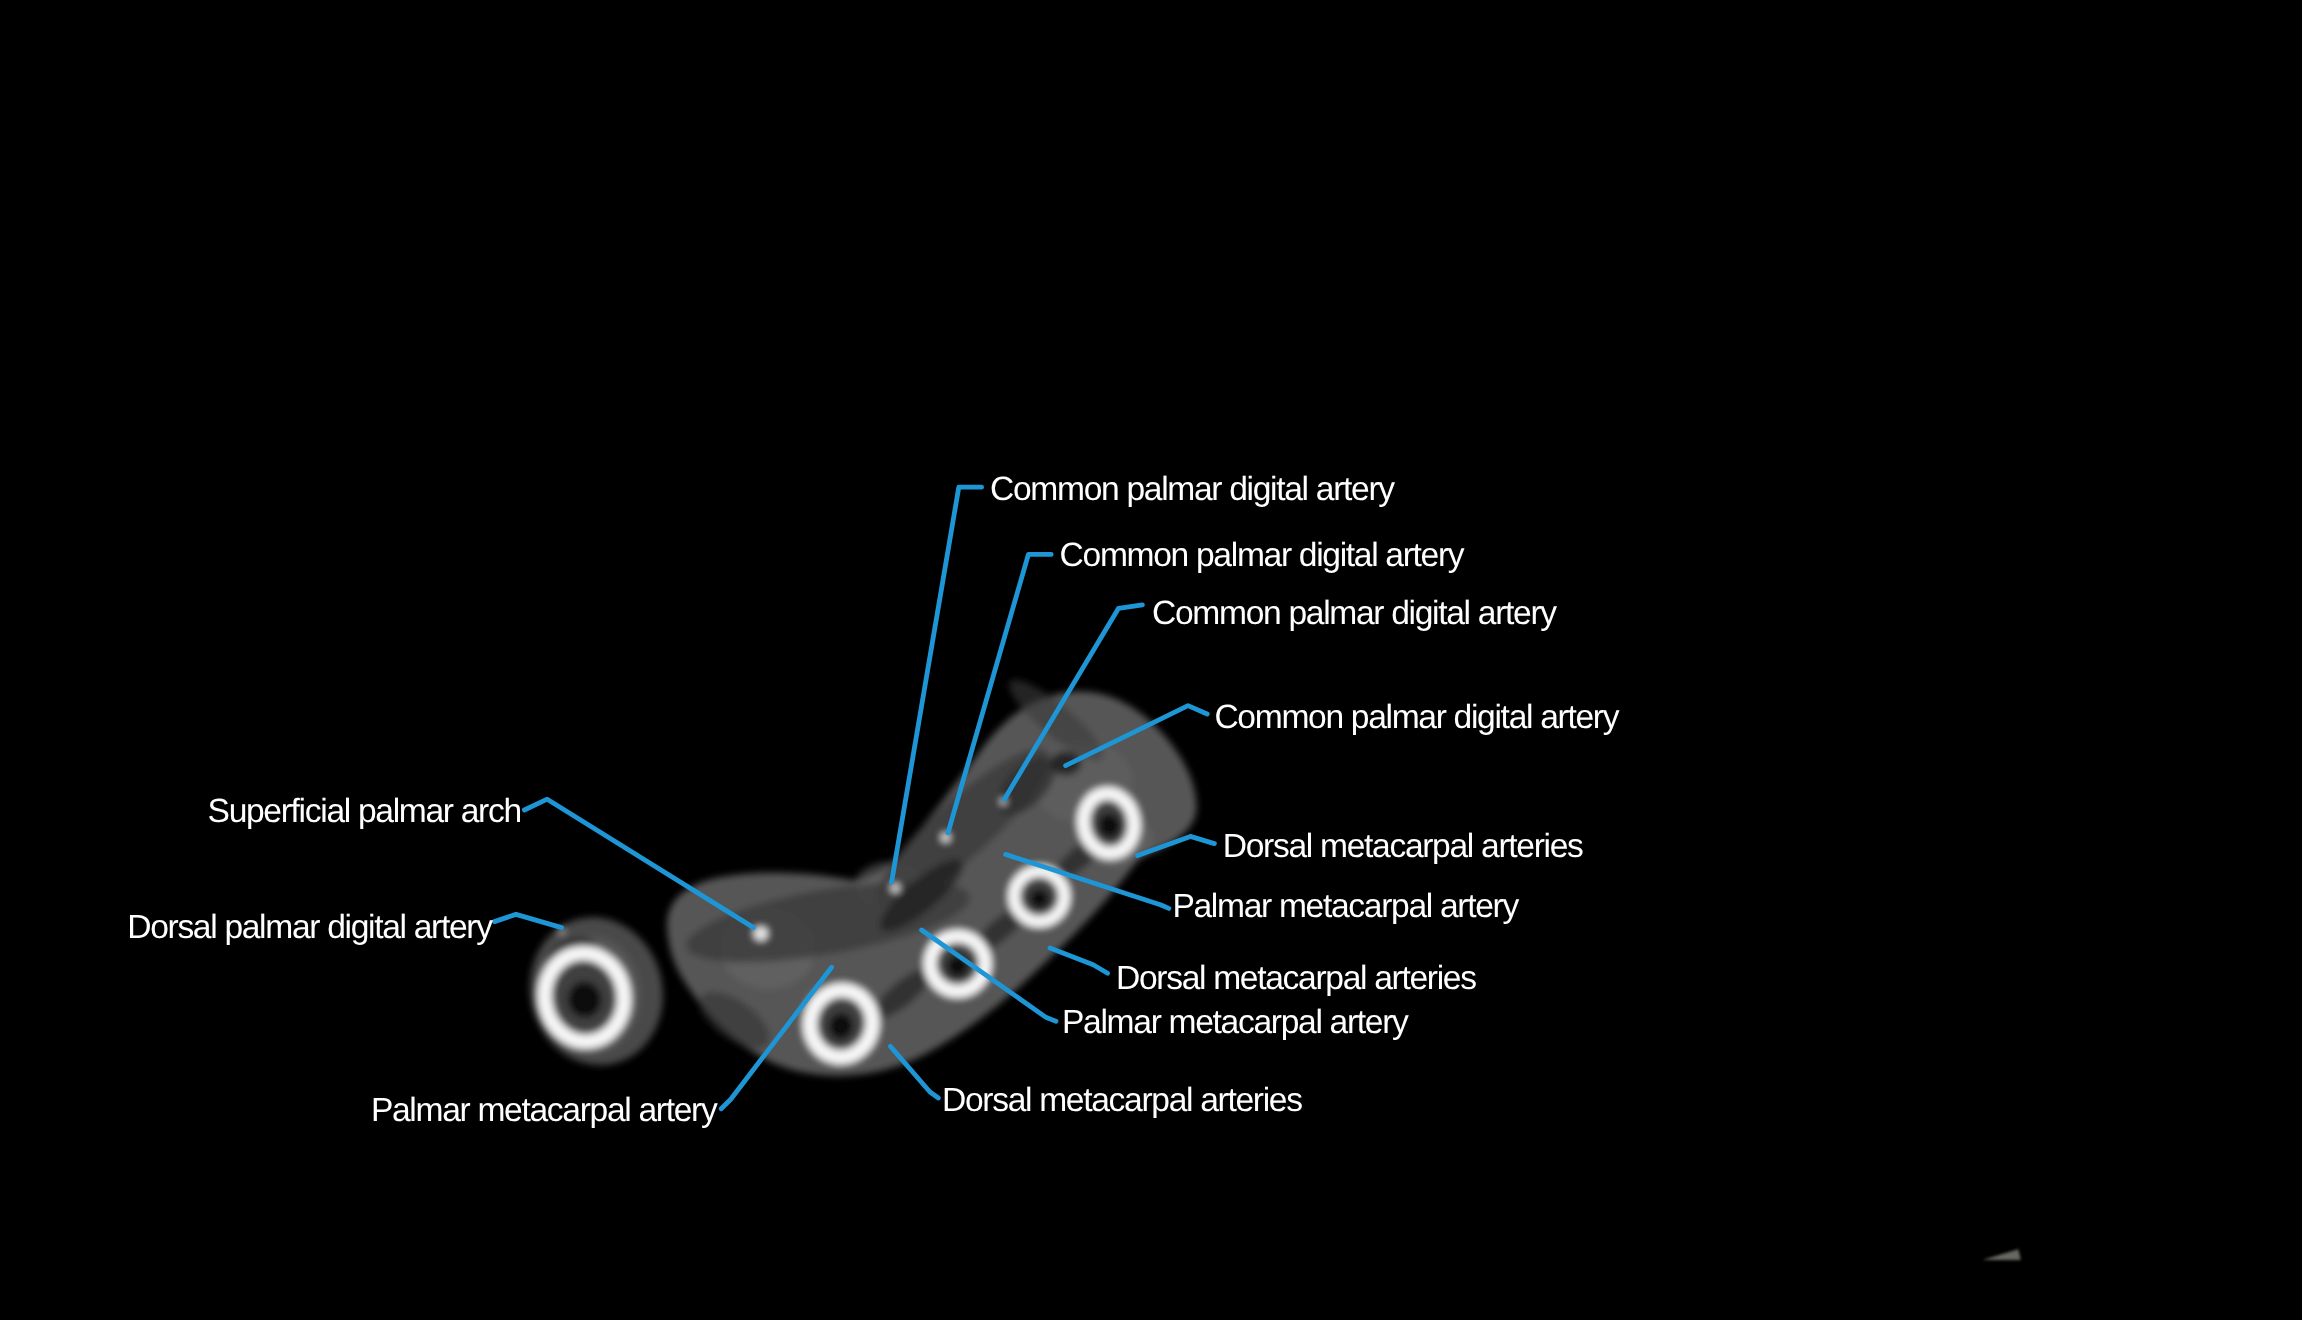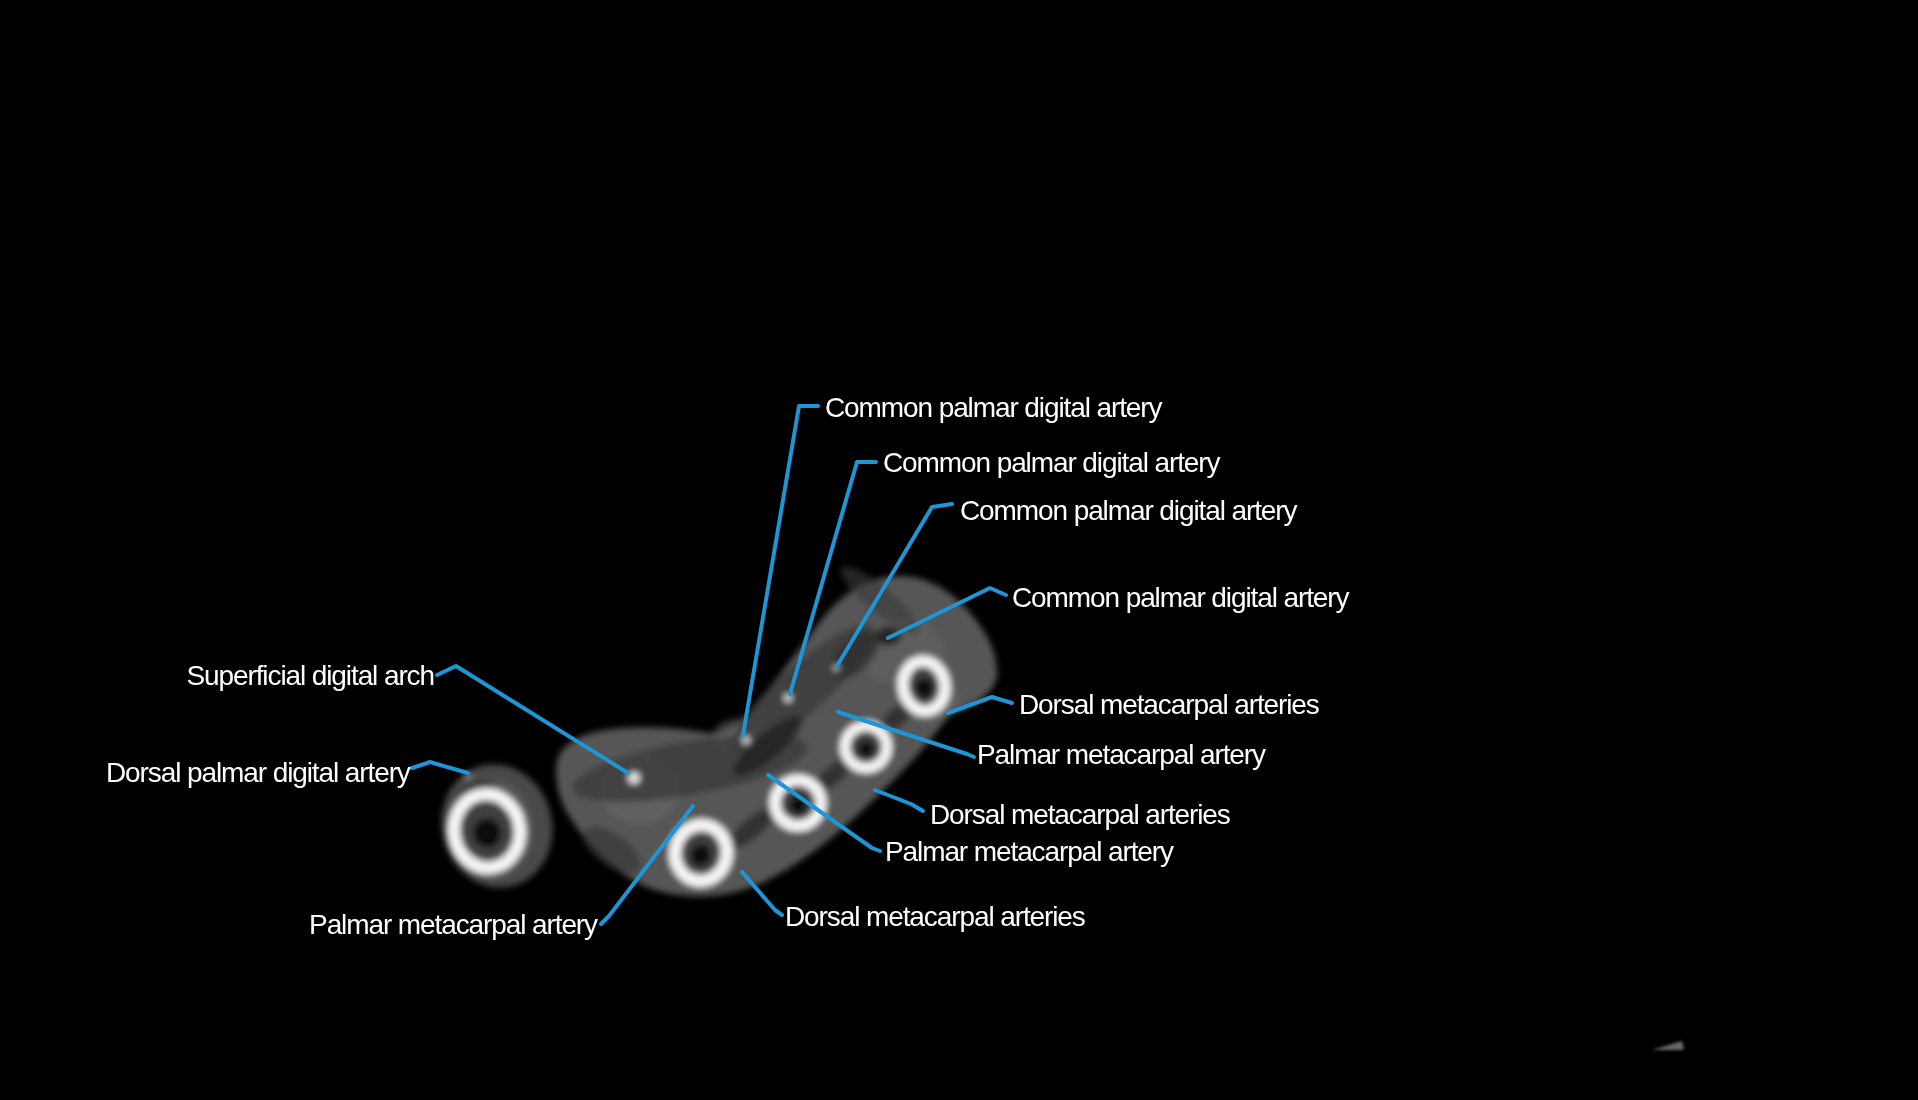--- a/index.html
+++ b/index.html
@@ -122,21 +122,21 @@
         <polyline points="742,872 775,910 782,915"></polyline>
         <polyline points="693,806 609,916 601,924"></polyline>
       </g>
   </svg>
 
   <div id="labels">
       <div class="anno-label" style="top: 408px; left: 825px;">Common palmar digital artery</div>
       <div class="anno-label" style="top: 463px; left: 883px;">Common palmar digital artery</div>
       <div class="anno-label" style="top: 511px; left: 960px;">Common palmar digital artery</div>
       <div class="anno-label" style="top: 598px; left: 1012px;">Common palmar digital artery</div>
-      <div class="anno-label" style="top: 676px; right: 1484px;">Superficial digital arch</div>
+      <div class="anno-label" style="top: 676px; right: 1484px;">Superficial palmar arch</div>
       <div class="anno-label" style="top: 773px; left: 106px;">Dorsal palmar digital artery</div>
       <div class="anno-label" style="top: 705px; left: 1019px;">Dorsal metacarpal arteries</div>
       <div class="anno-label" style="top: 755px; left: 977px;">Palmar metacarpal artery</div>
       <div class="anno-label" style="top: 815px; left: 930px;">Dorsal metacarpal arteries</div>
       <div class="anno-label" style="top: 852px; left: 885px;">Palmar metacarpal artery</div>
       <div class="anno-label" style="top: 917px; left: 785px;">Dorsal metacarpal arteries</div>
       <div class="anno-label" style="top: 925px; right: 1321px;">Palmar metacarpal artery</div>
     </div>
 </div>
 

